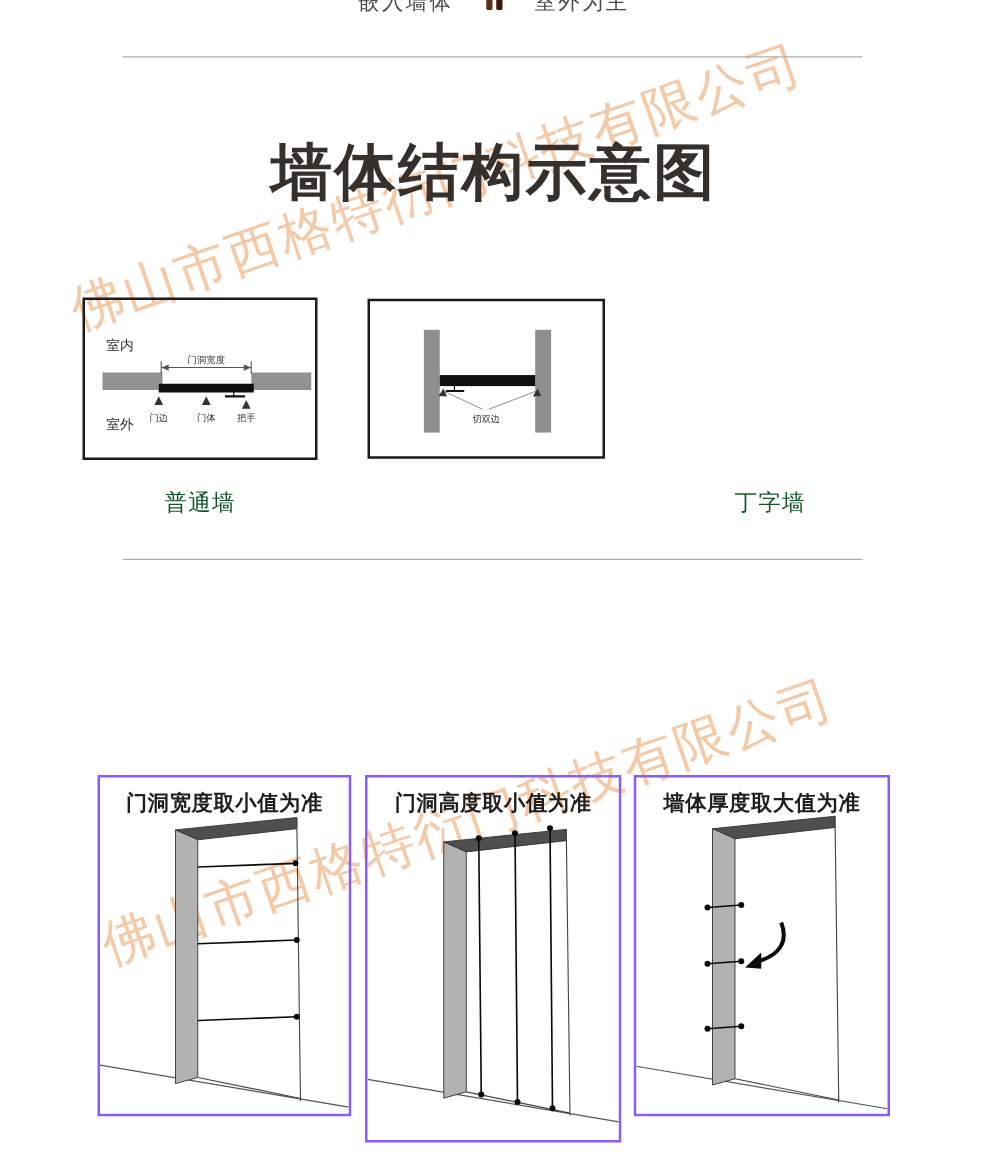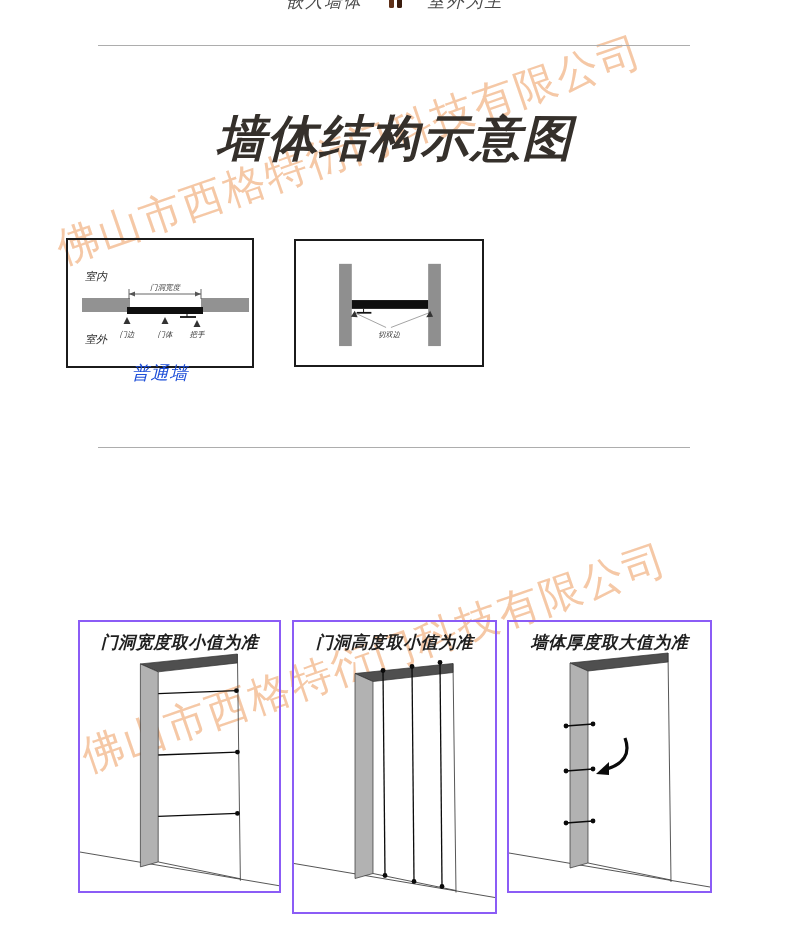--- a/index.html
+++ b/index.html
@@ -6,42 +6,42 @@
   .screen{position:relative;width:790px;height:937px;background:#ffffff;overflow:hidden;
           font-family:"Liberation Sans","DejaVu Sans",sans-serif;}
 
   
   .wm{position:absolute;z-index:0;white-space:nowrap;color:rgba(236,154,92,0.55);
       font-size:42px;letter-spacing:2px;transform-origin:0 50%;transform:rotate(-19deg);
       pointer-events:none;}
   .wm1{left:58px;top:222px;}
   .wm2{left:83px;top:730px;}
 
-  .layer{position:absolute;inset:0;z-index:1;font-style:italic;}
+  .layer{position:absolute;inset:0;z-index:1;}
 
   
   .top-strip{position:absolute;top:-10px;left:0;width:100%;display:flex;justify-content:center;
              align-items:center;gap:24px;font-size:17px;letter-spacing:2px;color:#4a4a4a;}
   .top-icon{width:17px;height:16px;display:inline-block;}
 
   .divider{position:absolute;left:98px;width:592px;height:1px;background:#adadad;}
   .div1{top:45px;} .div2{top:447px;}
 
   .big-title{position:absolute;left:0;width:100%;text-align:center;font-size:49px;
              font-weight:700;color:#35302b;letter-spacing:2px;line-height:64px;}
   .t1{top:106px;} .t2{top:510px;}
 
   
   .wpanel{position:absolute;border:2px solid #1b1b1b;box-sizing:border-box;background:transparent;text-align:center;}
   .wp1{left:66px;top:238px;width:188px;height:130px;}
   .wp2{left:294px;top:239px;width:190px;height:128px;}
   .wp3{left:519px;top:239px;width:194px;height:128px;}
   .wpanel svg{display:block;width:100%;height:100%;}
 
-  .caption{position:absolute;top:361px;text-align:center;font-size:18px;color:#1d4ed8;letter-spacing:1px;}
+  .caption{position:absolute;top:390px;text-align:center;font-size:18px;color:#14532d;letter-spacing:1px;}
   .c1{left:66px;width:188px;} .c2{left:294px;width:194px;} .c3{left:519px;width:194px;}
 
   
   .mpanel{position:absolute;border:2px solid #8b5cf6;box-sizing:border-box;background:transparent;}
   .mpA{left:78px;top:620px;width:203px;height:273px;}
   .mpB{left:292px;top:620px;width:205px;height:294px;}
   .mpC{left:507px;top:620px;width:205px;height:273px;padding-left:44px;}
   .mpanel .mhead{position:absolute;top:9px;left:0;width:100%;text-align:center;
                  font-size:17px;font-weight:700;color:#1f1f1f;letter-spacing:0.5px;}
   .mpanel svg{position:absolute;left:0;top:0;width:100%;height:100%;}
@@ -110,20 +110,21 @@
         <line x1="60" y1="72" x2="92" y2="87" stroke="#8a8a8a" stroke-width="0.8"></line>
         <line x1="136" y1="72" x2="97" y2="87" stroke="#8a8a8a" stroke-width="0.8"></line>
         <polygon points="60,70 56,76 63,76.5" fill="#333"></polygon>
         <polygon points="137,70 133,76.5 140,76" fill="#333"></polygon>
         <text x="95" y="97" font-size="7.5" fill="#333" text-anchor="middle">切双边</text>
       </svg>
     </div>
 
 
     <div class="caption c1">普通墙</div>
+    <div class="caption c3">丁字墙</div>
 
     <div class="divider div2"></div>
 
 
     <div class="mpanel mpA">
       <div class="mhead">门洞宽度取小值为准</div>
       <svg viewBox="0 0 201 269">
         <line x1="0" y1="231" x2="201" y2="265" stroke="#555" stroke-width="1"></line>
         <polygon points="61,41 159,31 159,40 79,49" fill="#4f4f4f" stroke="#2e2e2e" stroke-width="0.7"></polygon>
         <polygon points="61,41 79,49 79,241 61,246" fill="#b2b2b2" stroke="#2e2e2e" stroke-width="0.7"></polygon>

